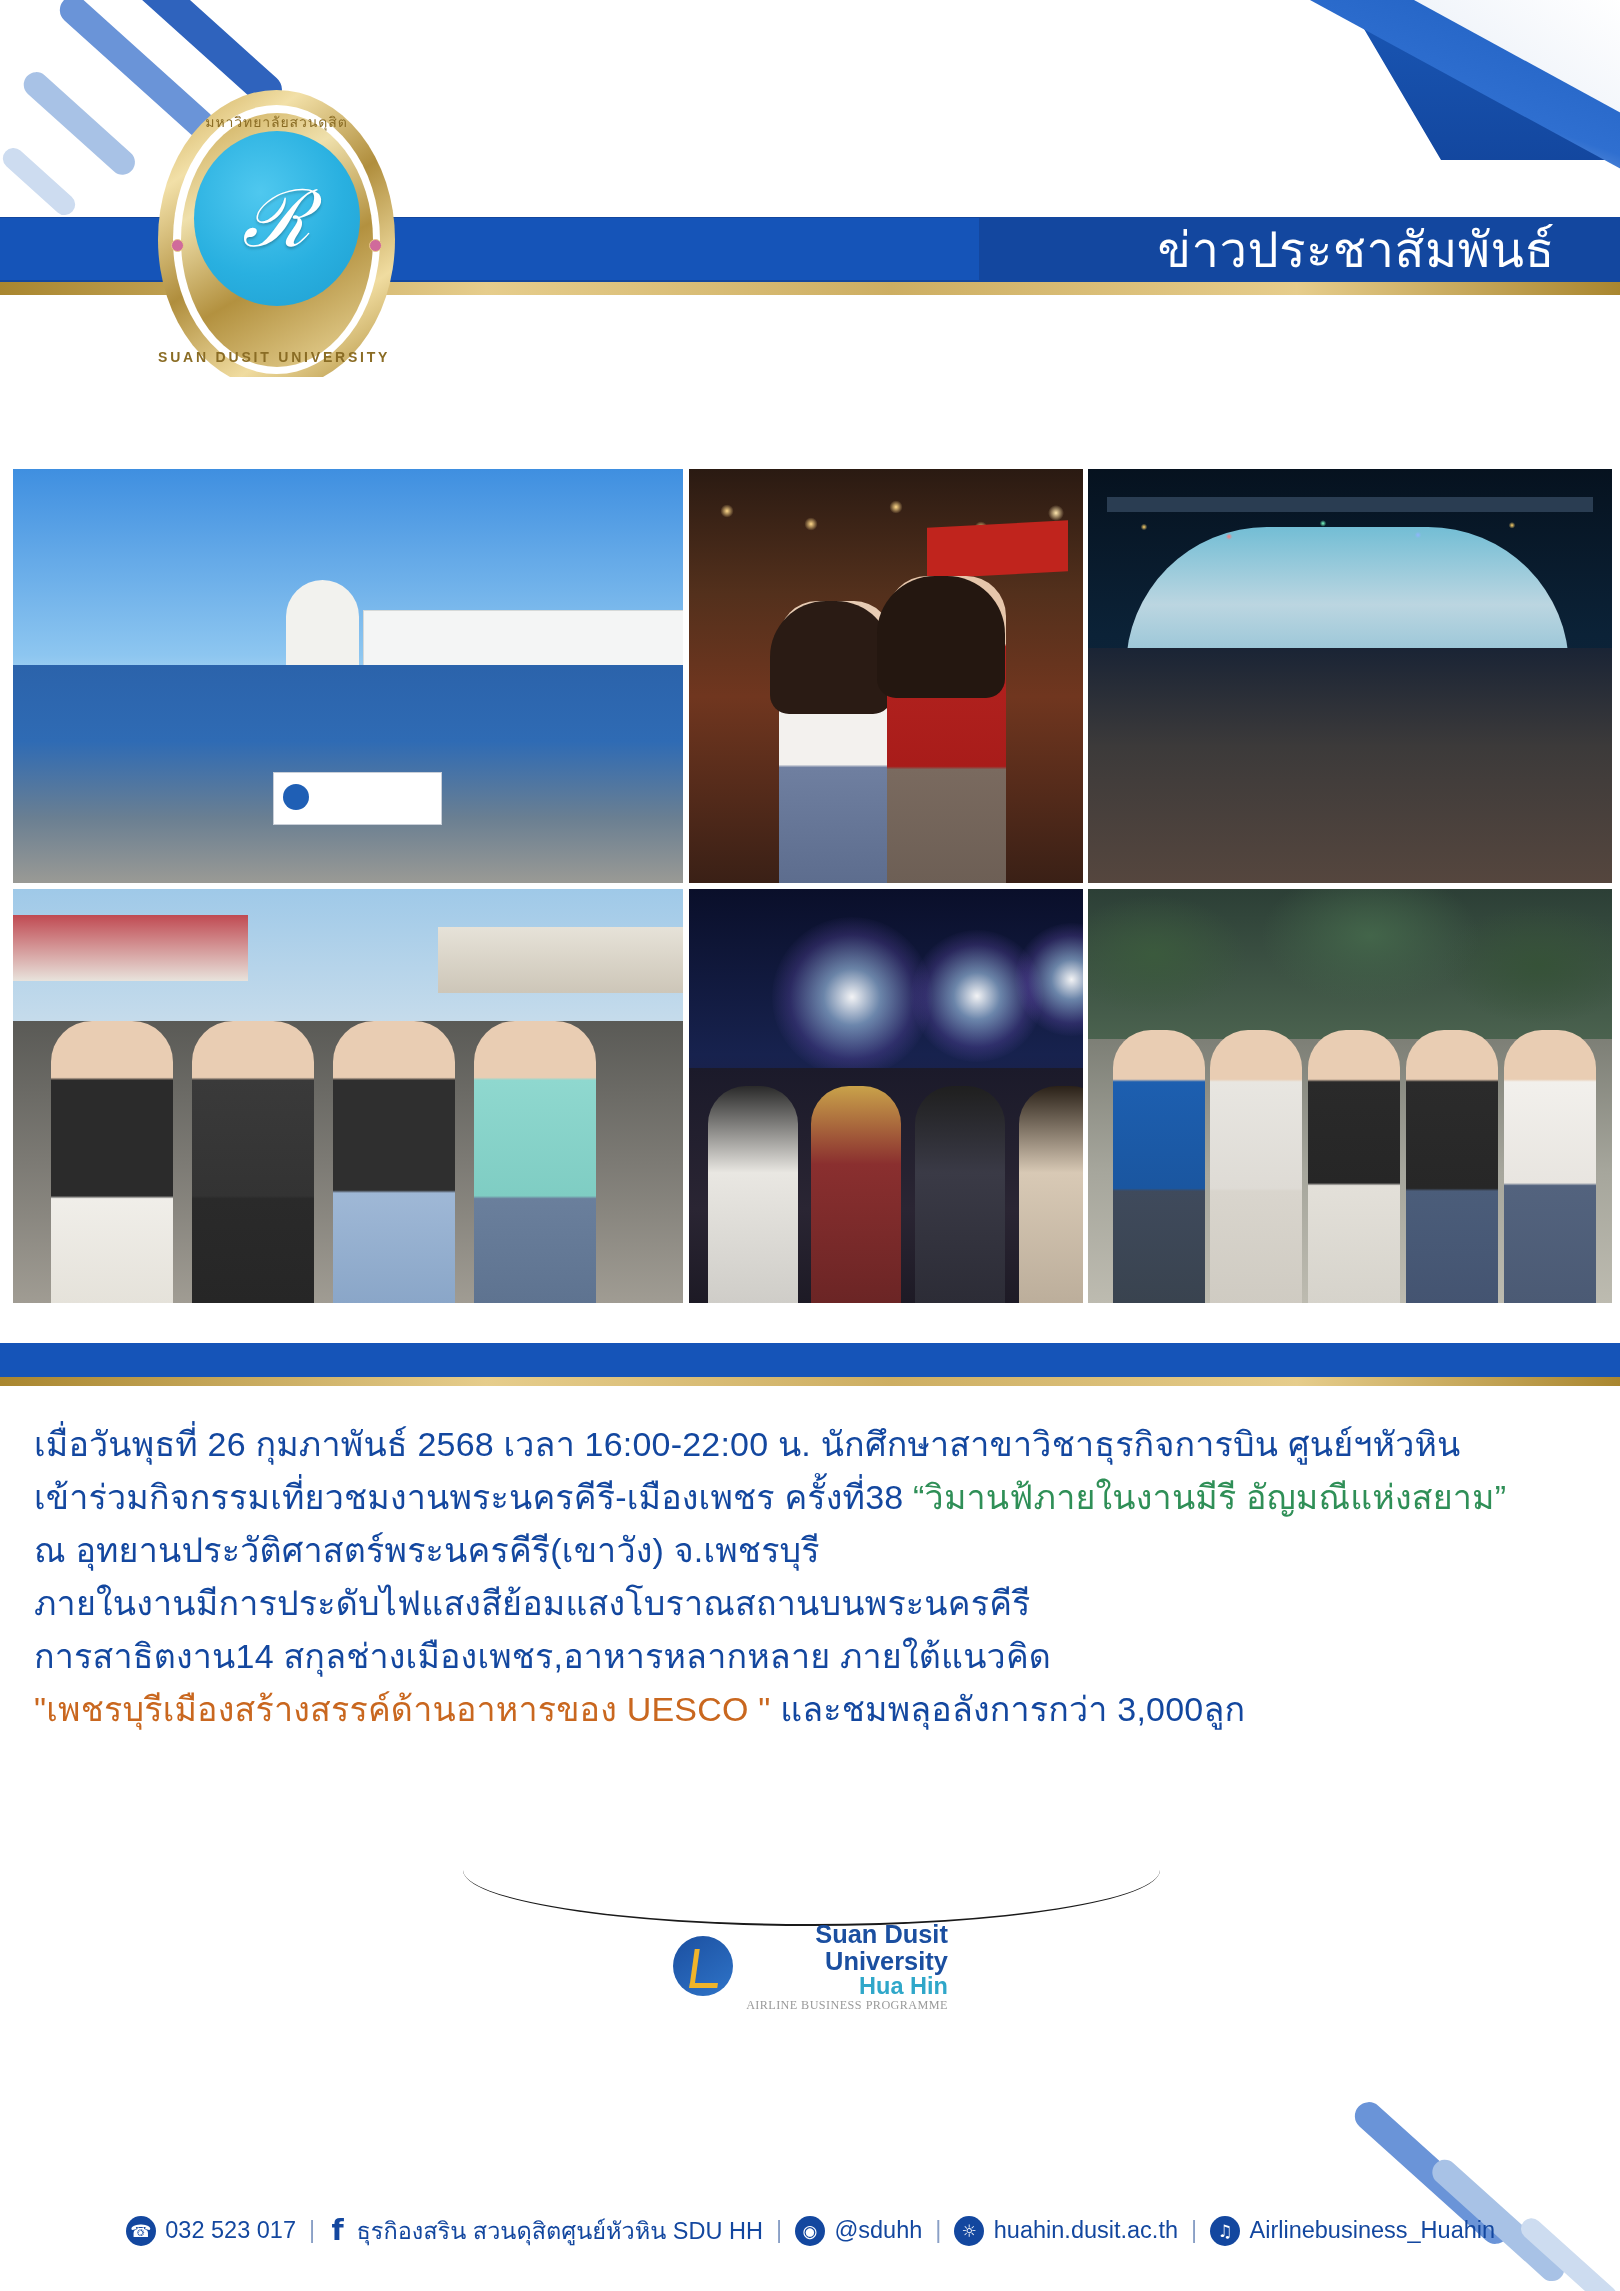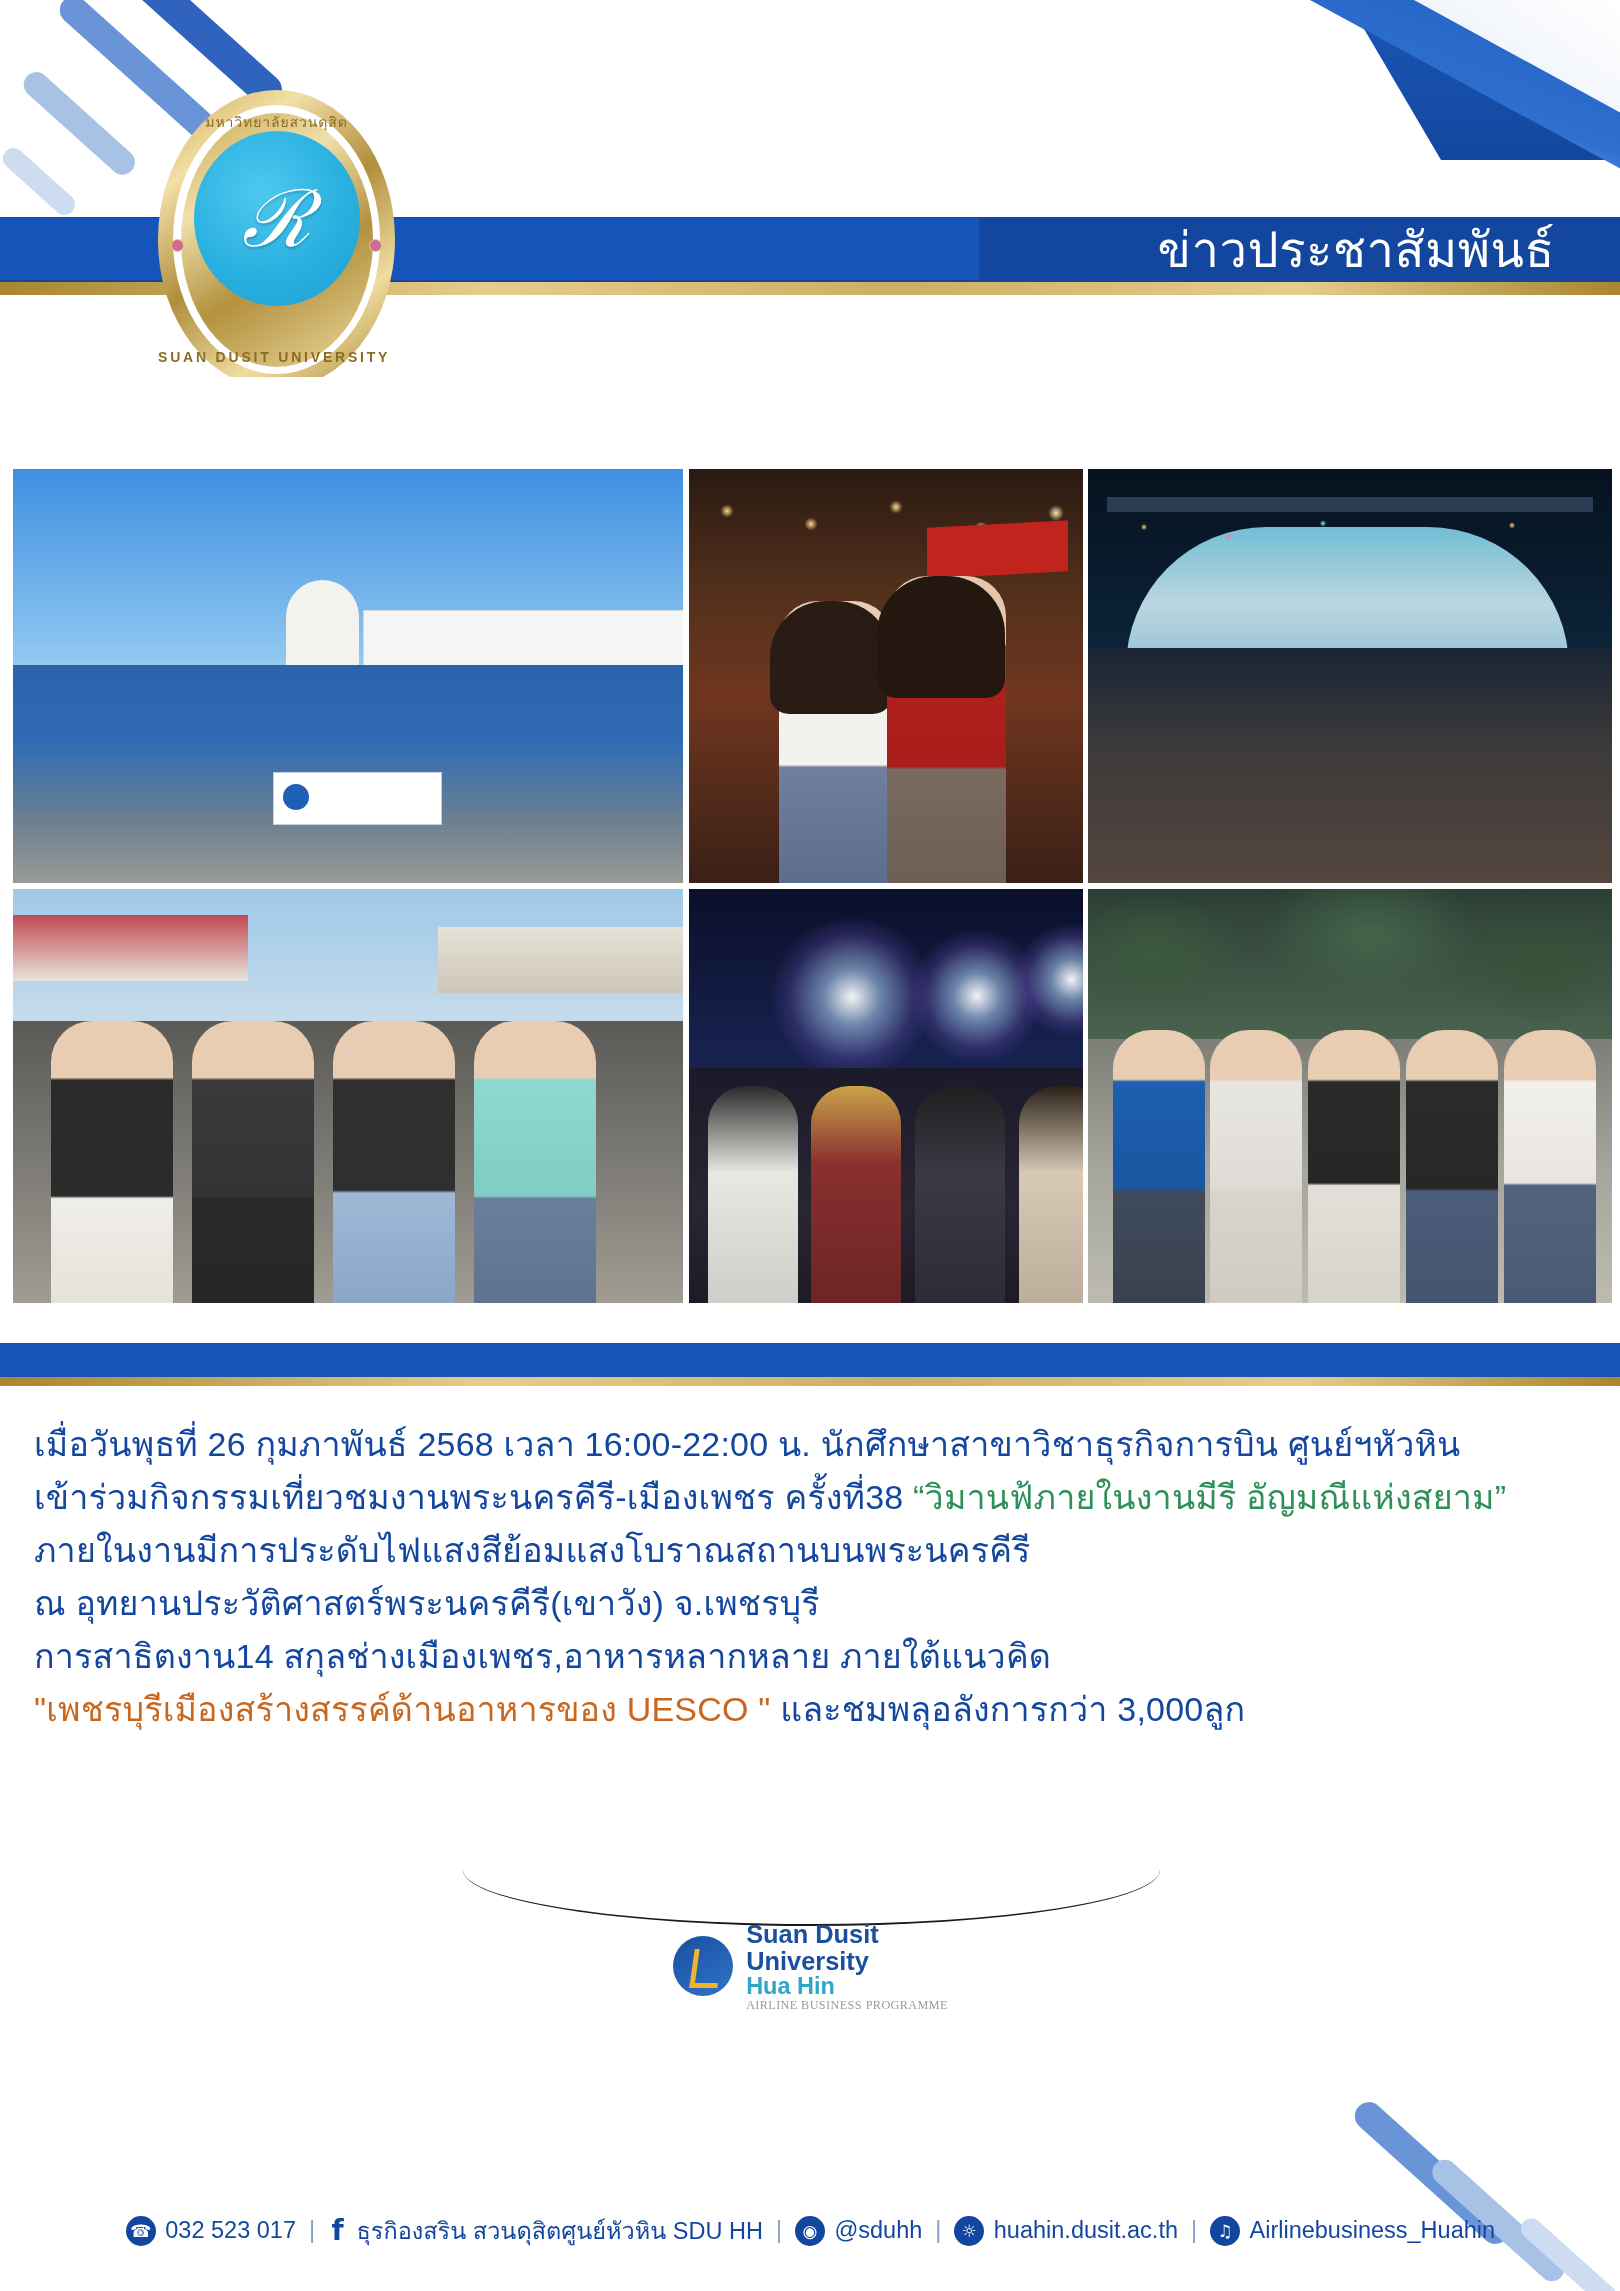--- a/index.html
+++ b/index.html
@@ -390,21 +390,21 @@
     position: relative;
   }
   .foot-logo-mark::after {
     content: "";
     position: absolute; top: 13px; left: 19px;
     width: 22.6px; height: 34px;
     border-left: 5.6px solid #f0b429;
     border-bottom: 5.6px solid #f0b429;
     transform: skewX(-8deg);
   }
-  .foot-logo-text { line-height: 1.05; }
+  .foot-logo-text { line-height: 1.05; text-align: right; }
   .foot-logo-text .l1 { color: #1b4fa0; font-size: 25.4px; font-weight: bold; }
   .foot-logo-text .l2 { color: #1b4fa0; font-size: 25.4px; font-weight: bold; }
   .foot-logo-text .l3 { color: #2fa7c9; font-size: 23.5px; font-weight: bold; }
   .foot-logo-text .l4 { color: #1b4fa0; font-size: 12.2px; font-weight: bold; letter-spacing: 0.4px; }
   .foot-logo-text .l4 span { color: #9a9a9a; font-weight: normal; font-family: Liberation Serif, serif; }
 
   
   .bstroke {
     position: absolute;
     border-radius: 38px;
@@ -539,22 +539,22 @@
 
     </div>
   </div>
 
   <div class="divider-blue"></div>
   <div class="divider-gold"></div>
 
   <div class="body-text">
     <p><span>เมื่อวันพุธที่ 26 กุมภาพันธ์ 2568 เวลา 16:00-22:00 น. นักศึกษาสาขาวิชาธุรกิจการบิน ศูนย์ฯหัวหิน</span></p>
     <p><span>เข้าร่วมกิจกรรมเที่ยวชมงานพระนครคีรี-เมืองเพชร ครั้งที่38 </span><span class="hl">“วิมานฟ้ภายในงานมีรี อัญมณีแห่งสยาม”</span></p>
+    <p><span>ณ อุทยานประวัติศาสตร์พระนครคีรี(เขาวัง) จ.เพชรบุรี</span></p>
     <p><span>ภายในงานมีการประดับไฟแสงสีย้อมแสงโบราณสถานบนพระนครคีรี</span></p>
-    <p><span>ณ อุทยานประวัติศาสตร์พระนครคีรี(เขาวัง) จ.เพชรบุรี</span></p>
     <p><span> การสาธิตงาน14 สกุลช่างเมืองเพชร,อาหารหลากหลาย ภายใต้แนวคิด</span></p>
     <p><span class="hl2">"เพชรบุรีเมืองสร้างสรรค์ด้านอาหารของ UESCO "</span><span> และชมพลุอลังการกว่า 3,000ลูก</span></p>
   </div>
 
   <div class="foot-swoosh"></div>
 
   <div class="foot-logo">
     <div class="foot-logo-mark"></div>
     <div class="foot-logo-text">
       <div class="l1">Suan Dusit</div>

